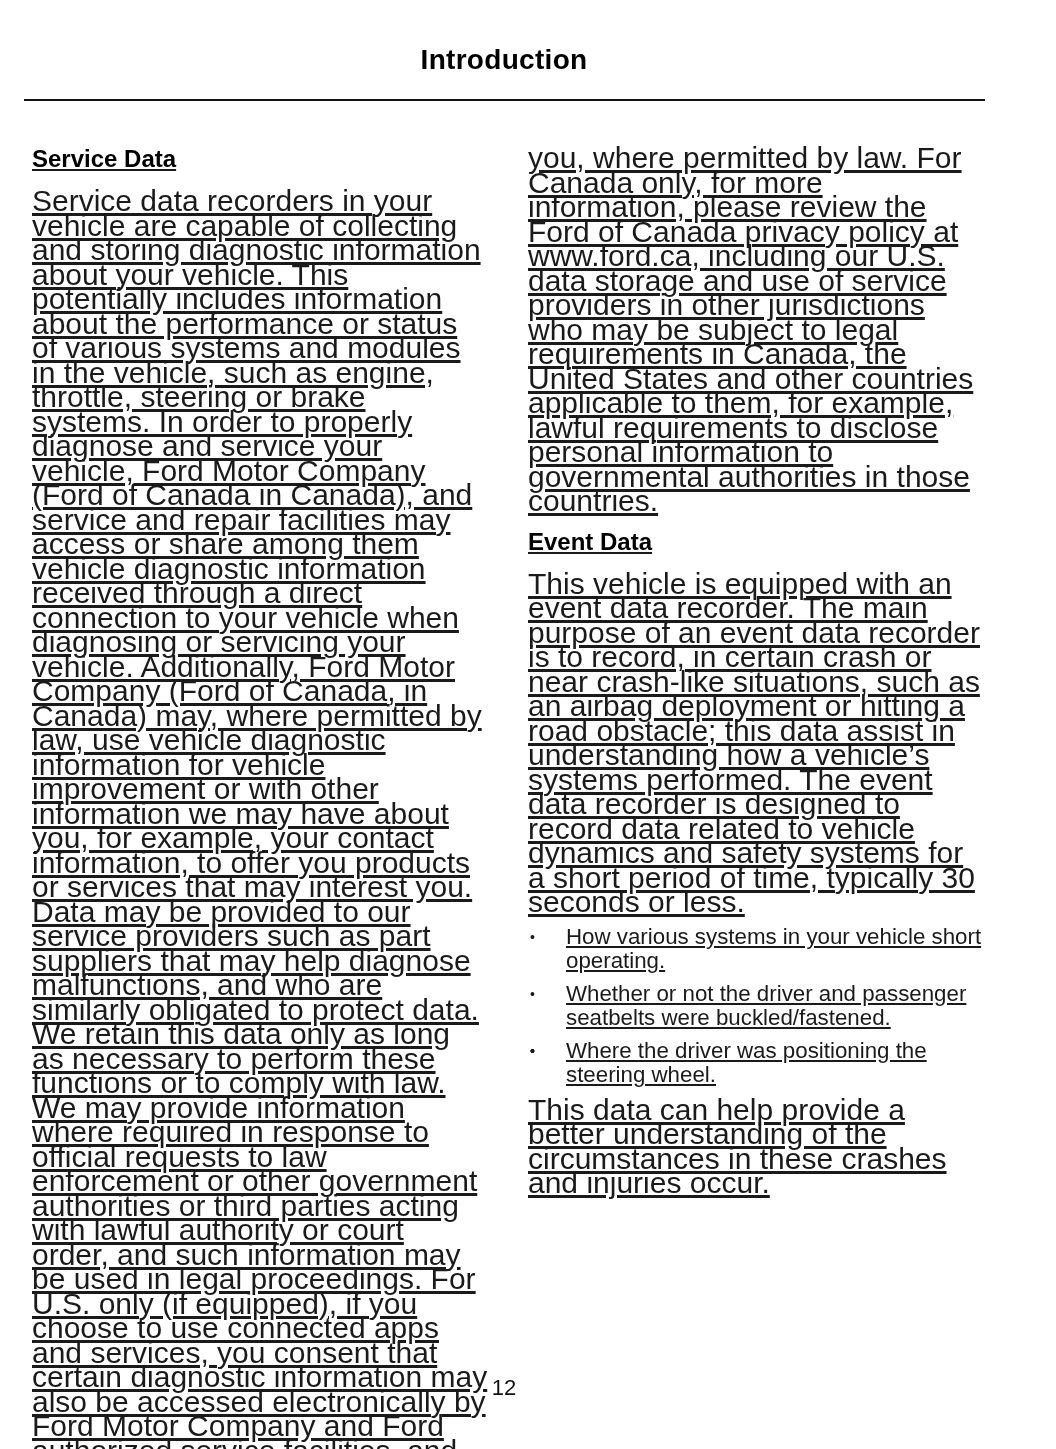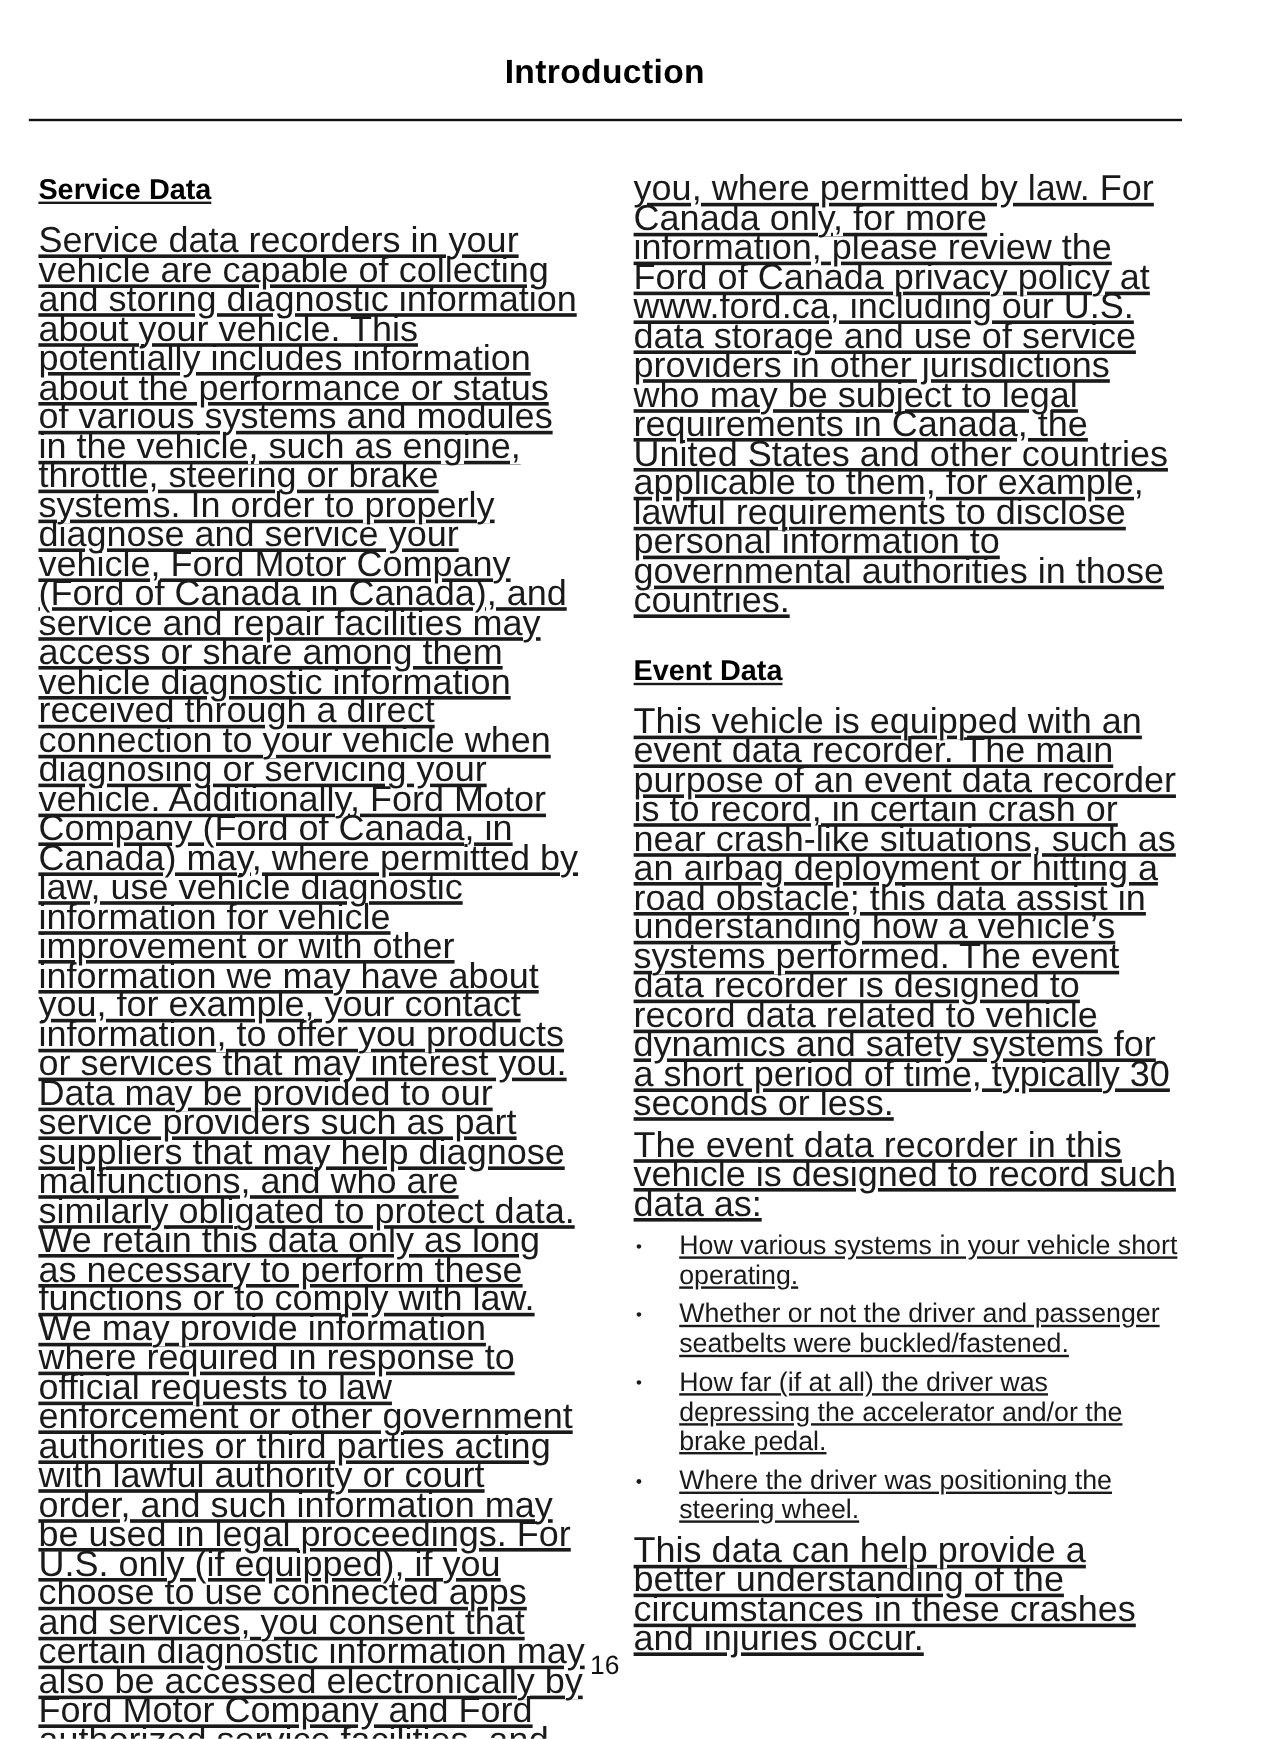--- a/index.html
+++ b/index.html
@@ -4,45 +4,44 @@
 <style>
   html, body { margin: 0; padding: 0; background: #ffffff; }
   body { width: 1056px; height: 1449px; position: relative; overflow: hidden; color: #1a1a1a; font-family: "Liberation Sans", sans-serif; }
   .page-title { position: absolute; top: 44px; left: 0; width: 1008px; text-align: center; font-size: 28px; font-weight: bold; color: #000; letter-spacing: 0.3px; }
   .rule { position: absolute; top: 99px; left: 24px; width: 961px; height: 2px; background: #111; }
   .col { position: absolute; top: 143px; width: 456px; text-decoration: underline; }
   .col-left { left: 32px; }
   .col-right { left: 528px; top: 146px; }
   h2 { font-size: 24px; font-weight: bold; margin: 0 0 14px 0; line-height: 32px; color: #000; }
   p { font-size: 30px; line-height: 24.5px; margin: 0 0 10px 0; }
-  .col-right h2.second { margin-top: 30px; }
+  .col-right h2.second { margin-top: 12px; }
   ul { list-style: none; margin: 0 0 10px 0; padding: 0; }
   li { position: relative; padding-left: 38px; font-size: 22.3px; line-height: 24.5px; margin-bottom: 8px; }
   li .bullet { position: absolute; left: 2px; top: 0; font-size: 14px; }
   .page-num { position: absolute; top: 1375px; left: 0; width: 1008px; text-align: center; font-size: 22px; color: #111; }
 </style>
 </head>
 <body>
 
 <div class="page-title">Introduction</div>
 <div class="rule"></div>
 
 <div class="col col-left">
   <h2>Service Data</h2>
   <p>Service data recorders in your vehicle are capable of collecting and storing diagnostic information about your vehicle. This potentially includes information about the performance or status of various systems and modules in the vehicle, such as engine, throttle, steering or brake systems. In order to properly diagnose and service your vehicle, Ford Motor Company (Ford of Canada in Canada), and service and repair facilities may access or share among them vehicle diagnostic information received through a direct connection to your vehicle when diagnosing or servicing your vehicle. Additionally, Ford Motor Company (Ford of Canada, in Canada) may, where permitted by law, use vehicle diagnostic information for vehicle improvement or with other information we may have about you, for example, your contact information, to offer you products or services that may interest you. Data may be provided to our service providers such as part suppliers that may help diagnose malfunctions, and who are similarly obligated to protect data. We retain this data only as long as necessary to perform these functions or to comply with law. We may provide information where required in response to official requests to law enforcement or other government authorities or third parties acting with lawful authority or court order, and such information may be used in legal proceedings. For U.S. only (if equipped), if you choose to use connected apps and services, you consent that certain diagnostic information may also be accessed electronically by Ford Motor Company and Ford authorized service facilities, and that the diagnostic information may be used to provide services to you, personalizing your experience, troubleshoot, and to improve products and services and offer you products and services that may interest</p>
 </div>
 
 <div class="col col-right">
   <p>you, where permitted by law. For Canada only, for more information, please review the Ford of Canada privacy policy at www.ford.ca, including our U.S. data storage and use of service providers in other jurisdictions who may be subject to legal requirements in Canada, the United States and other countries applicable to them, for example, lawful requirements to disclose personal information to governmental authorities in those countries.</p>
   <h2 class="second">Event Data</h2>
   <p>This vehicle is equipped with an event data recorder. The main purpose of an event data recorder is to record, in certain crash or near crash-like situations, such as an airbag deployment or hitting a road obstacle; this data assist in understanding how a vehicle’s systems performed. The event data recorder is designed to record data related to vehicle dynamics and safety systems for a short period of time, typically 30 seconds or less.</p>
-  <p>The event data recorder in this vehicle is designed to record such data as:</p>
   <ul>
     <li><span class="bullet">•</span><span>How various systems in your vehicle short operating.</span></li>
     <li><span class="bullet">•</span><span>Whether or not the driver and passenger seatbelts were buckled/fastened.</span></li>
-    <li><span class="bullet">•</span><span>How far (if at all) the driver was depressing the accelerator and/or the brake pedal.</span></li>
+    <li><span class="bullet">•</span></li>
     <li><span class="bullet">•</span></li>
     <li><span class="bullet">•</span><span>Where the driver was positioning the steering wheel.</span></li>
   </ul>
   <p>This data can help provide a better understanding of the circumstances in these crashes and injuries occur.</p>
 </div>
 
-<div class="page-num">16</div>
+<div class="page-num">12</div>
 
 </body></html>

